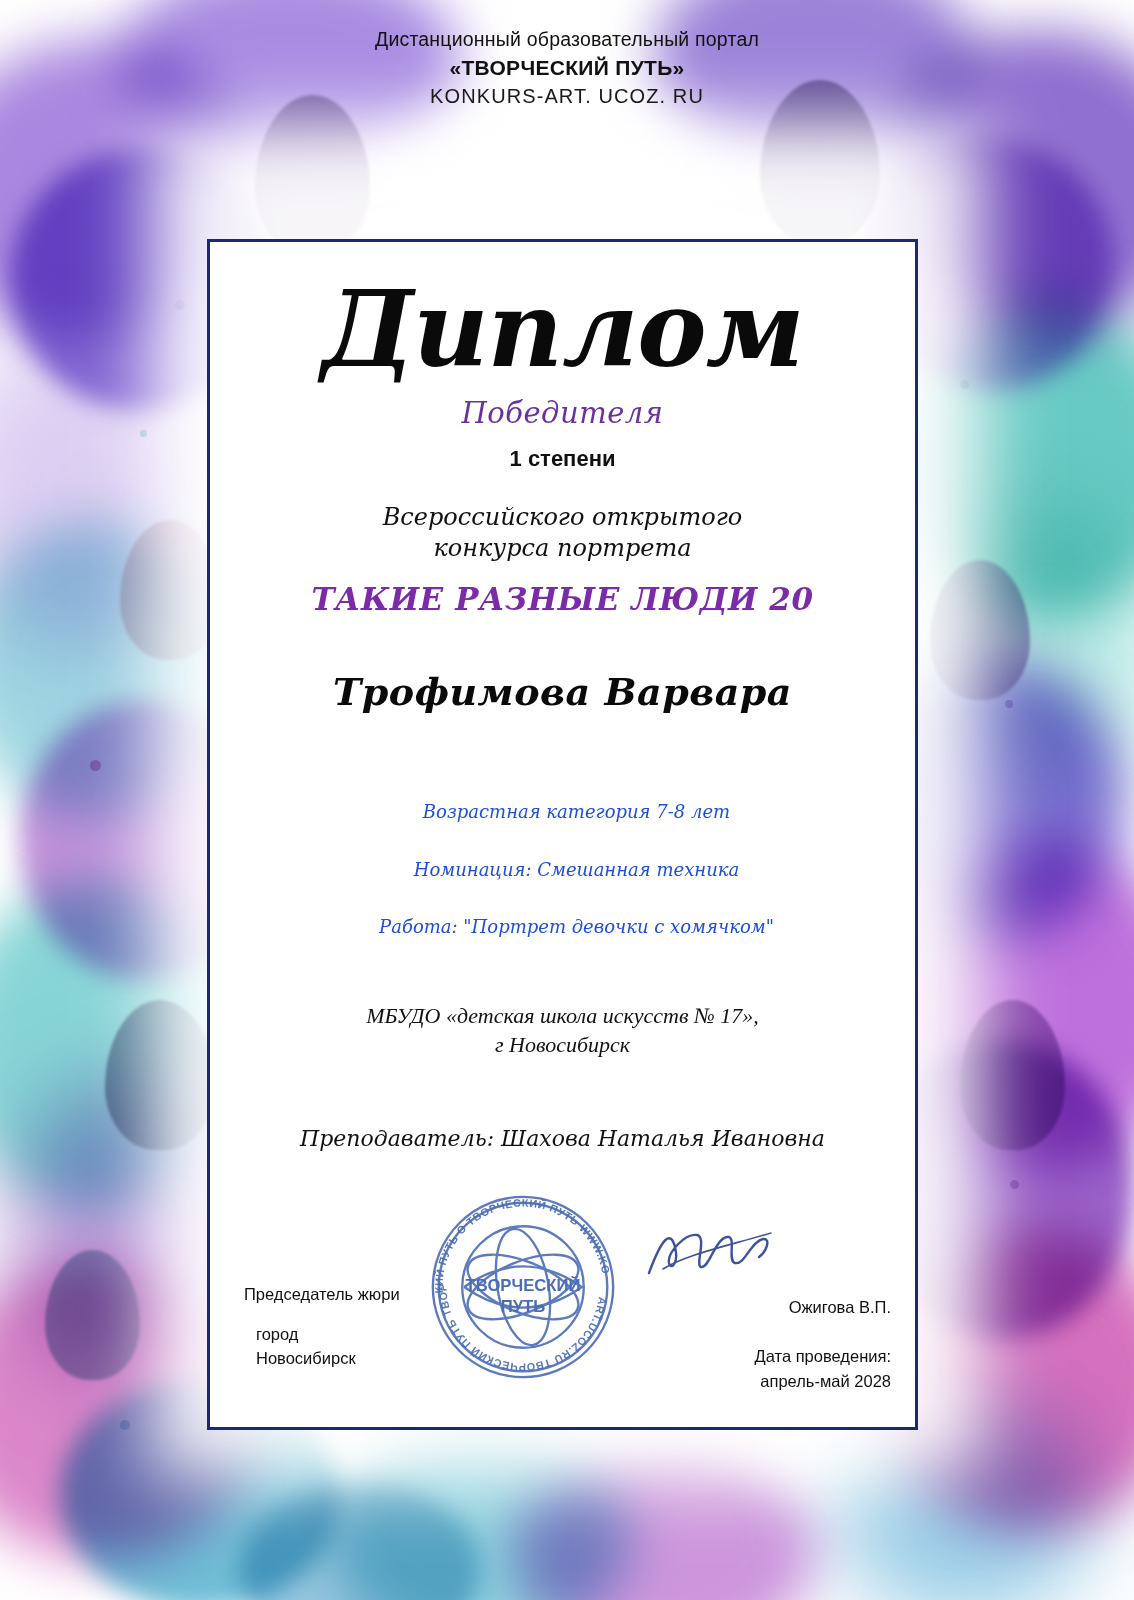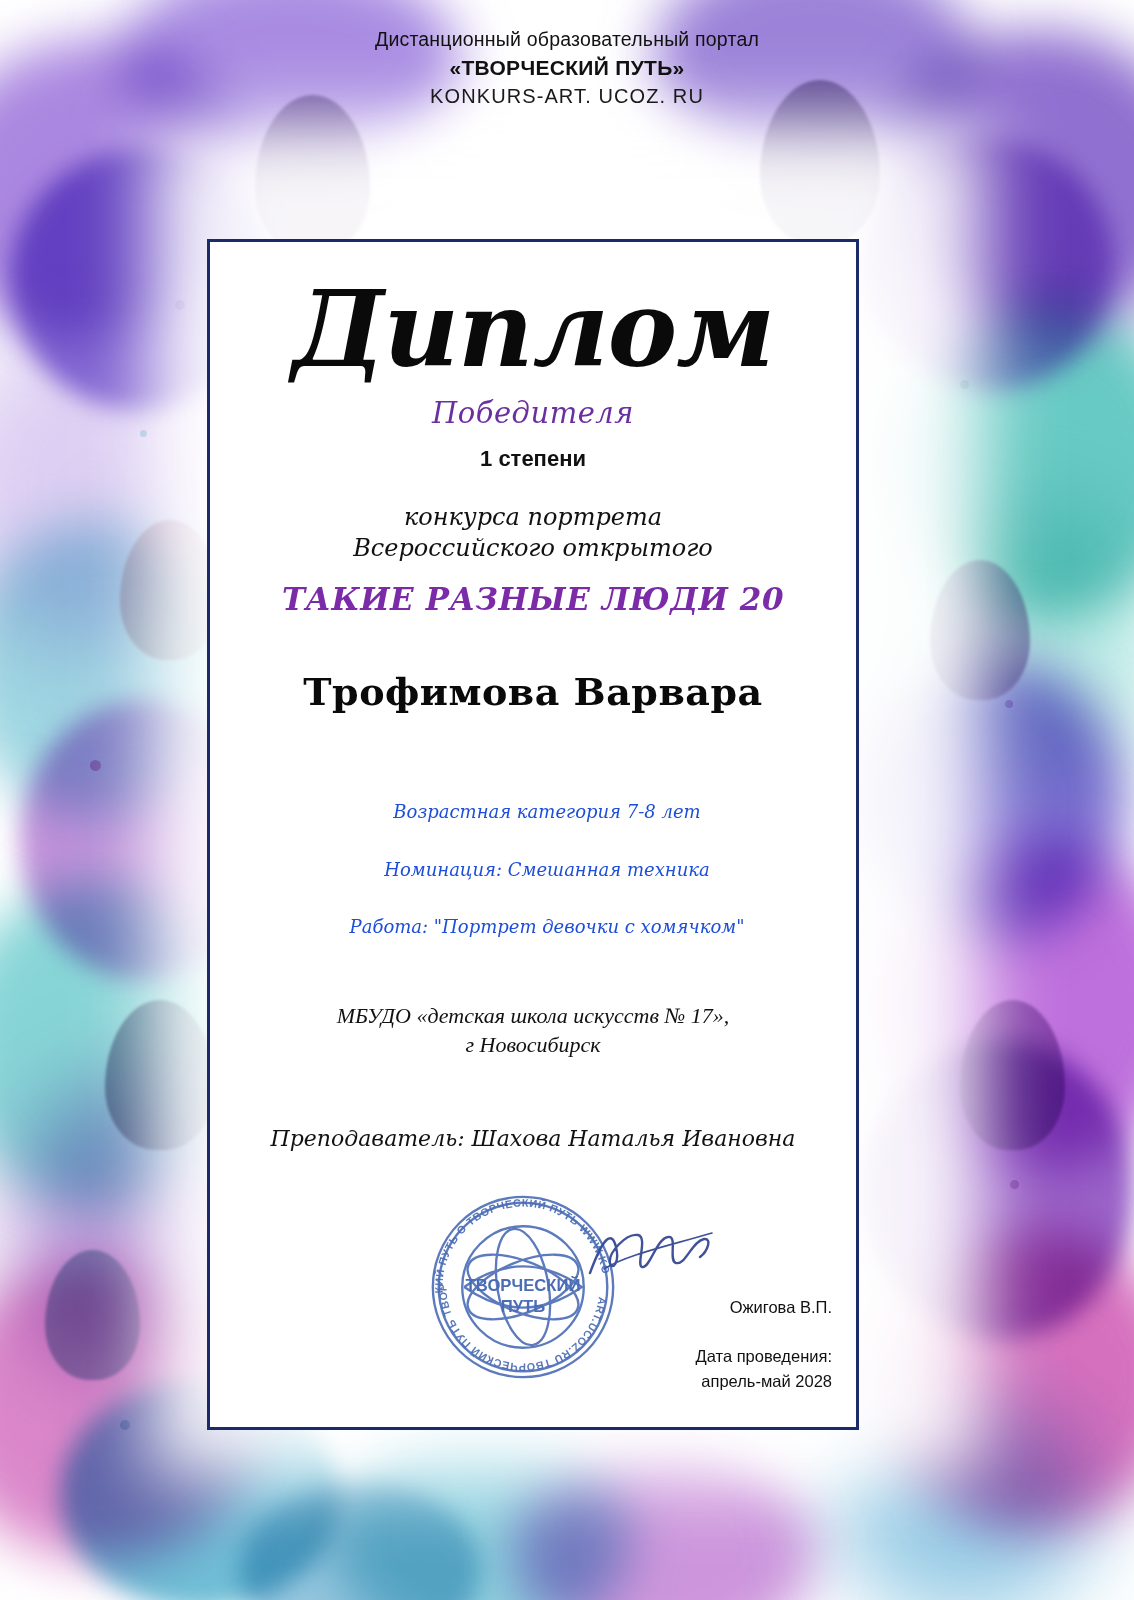--- a/index.html
+++ b/index.html
@@ -116,21 +116,21 @@
     color: #1a1a1a;
     margin-top: 5px;
     letter-spacing: 1.1px;
   }
 
   
   .cert {
     position: absolute;
     left: 207px;
     top: 239px;
-    width: 652px;
+    width: 711px;
     height: 1191px;
     background: #ffffff;
     border: 3px solid #1b2a6b;
     box-sizing: border-box;
     z-index: 5;
     text-align: center;
   }
 
   .diploma-title {
     font-family: "DejaVu Serif", serif;
@@ -168,20 +168,21 @@
     font-family: "DejaVu Serif", serif;
     font-style: italic;
     font-weight: bold;
     font-size: 31px;
     color: #7b2aa8;
     margin-top: 18px;
     letter-spacing: .6px;
   }
   .laureate {
     font-family: "DejaVu Serif", serif;
+    font-style: italic;
     font-weight: bold;
     font-size: 38px;
     color: #0a0a0a;
     margin-top: 52px;
     letter-spacing: .5px;
   }
   .detail {
     font-family: "DejaVu Serif", serif;
     font-style: italic;
     font-size: 18px;
@@ -305,41 +306,48 @@
   <div class="line3">KONKURS-ART. UCOZ. RU</div>
 </div>
 
 <div class="cert">
 
   <div class="diploma-title">Диплом</div>
   <div class="subtitle-winner">Победителя</div>
   <div class="degree">1 степени</div>
 
   <div class="contest-line">
+    <div>Всероссийского  открытого</div>
     <div>конкурса портрета</div>
-    <div>Всероссийского  открытого</div>
   </div>
 
   <div class="contest-name">ТАКИЕ РАЗНЫЕ ЛЮДИ 20</div>
 
   <div class="laureate">Трофимова Варвара</div>
 
   <div class="detail first">Возрастная категория   7-8 лет</div>
   <div class="detail">Номинация: Смешанная техника</div>
   <div class="detail">Работа: "Портрет девочки с хомячком"</div>
 
   <div class="org">
     <div>МБУДО «детская школа искусств № 17»,</div>
     <div>г Новосибирск</div>
   </div>
 
   <div class="teacher">Преподаватель: Шахова Наталья Ивановна</div>
 
   <div class="footer">
 
+    <div class="footer-left">
+      <div>Председатель жюри</div>
+      <div class="city">
+        <div>город</div>
+        <div>Новосибирск</div>
+      </div>
+    </div>
 
     <div class="footer-right">
       <div>Ожигова В.П.</div>
       <div class="date-label">Дата проведения:</div>
       <div>апрель-май 2028</div>
     </div>
 
     <svg class="signature" viewBox="0 0 130 60">
       <path d="M4 48 C18 10, 26 6, 30 22 C34 38, 26 46, 24 38 C22 28, 40 8, 52 10 C62 12, 50 40, 56 42 C64 44, 70 14, 82 12 C92 10, 82 36, 90 38 C100 40, 106 16, 118 14 C126 13, 122 26, 114 32" fill="none" stroke="#2b3f8f" stroke-width="2.4" stroke-linecap="round"></path>
       <path d="M18 44 C40 30, 78 22, 126 8" fill="none" stroke="#2b3f8f" stroke-width="1.6" stroke-linecap="round"></path>

